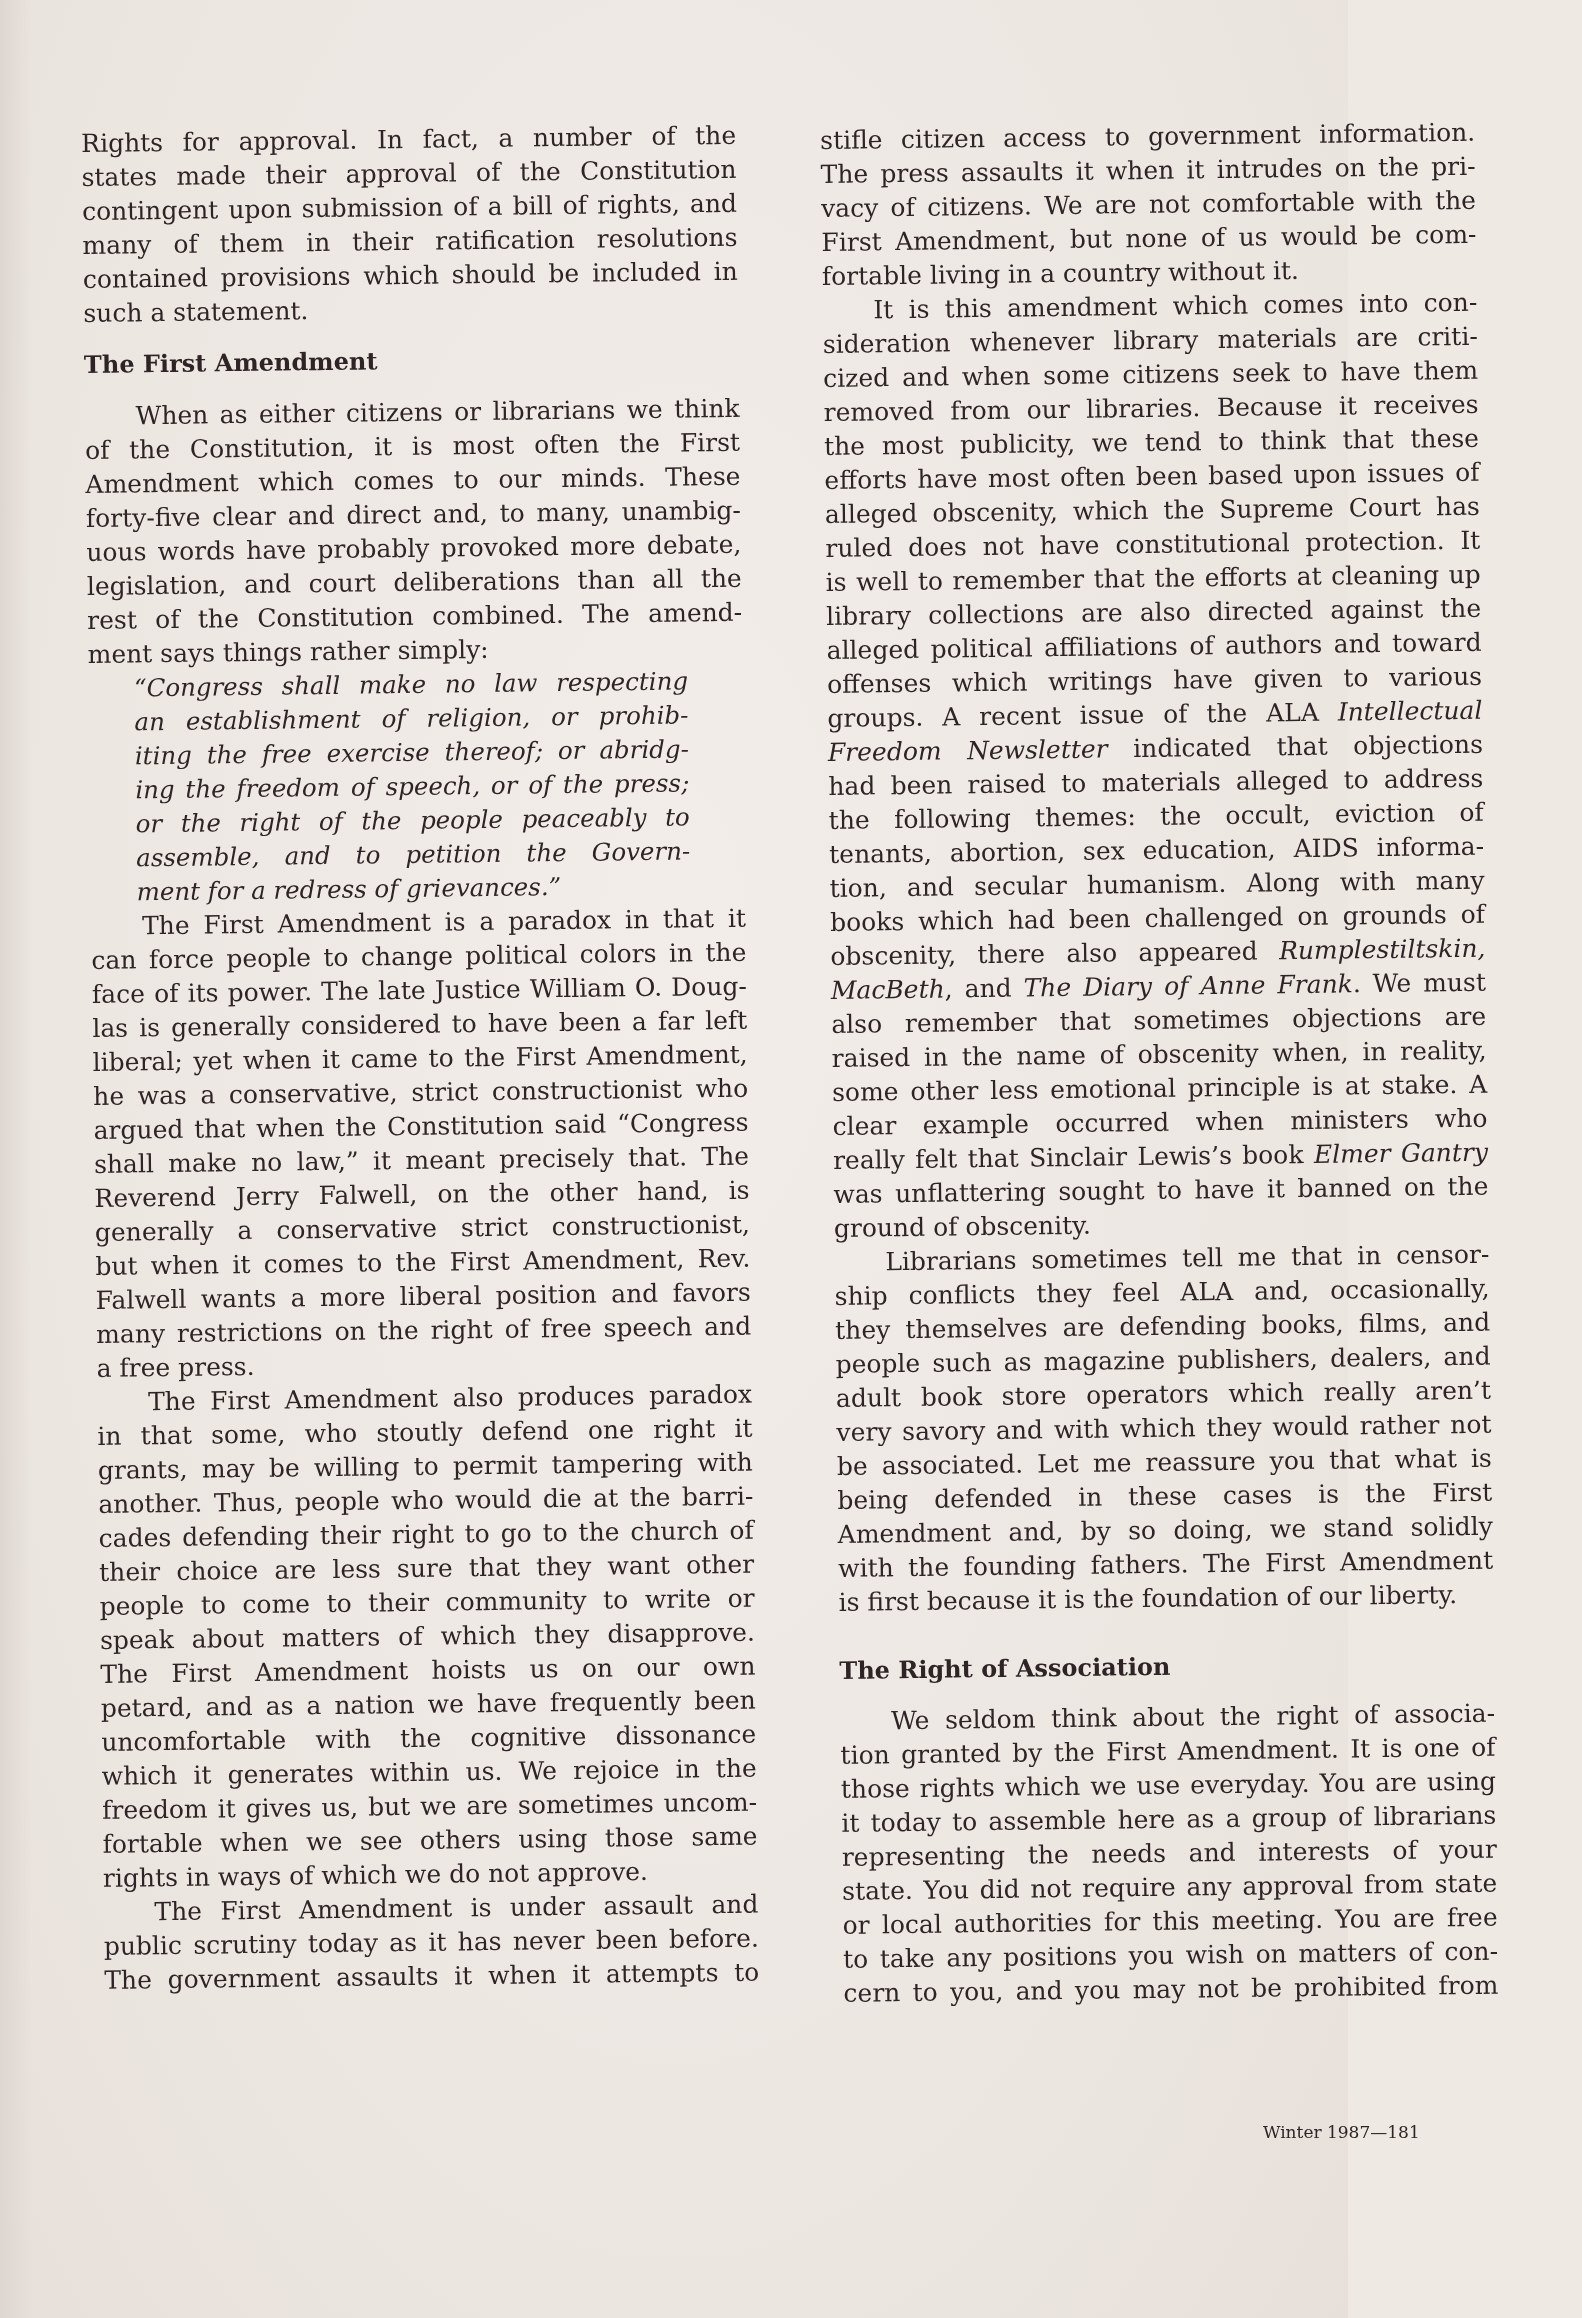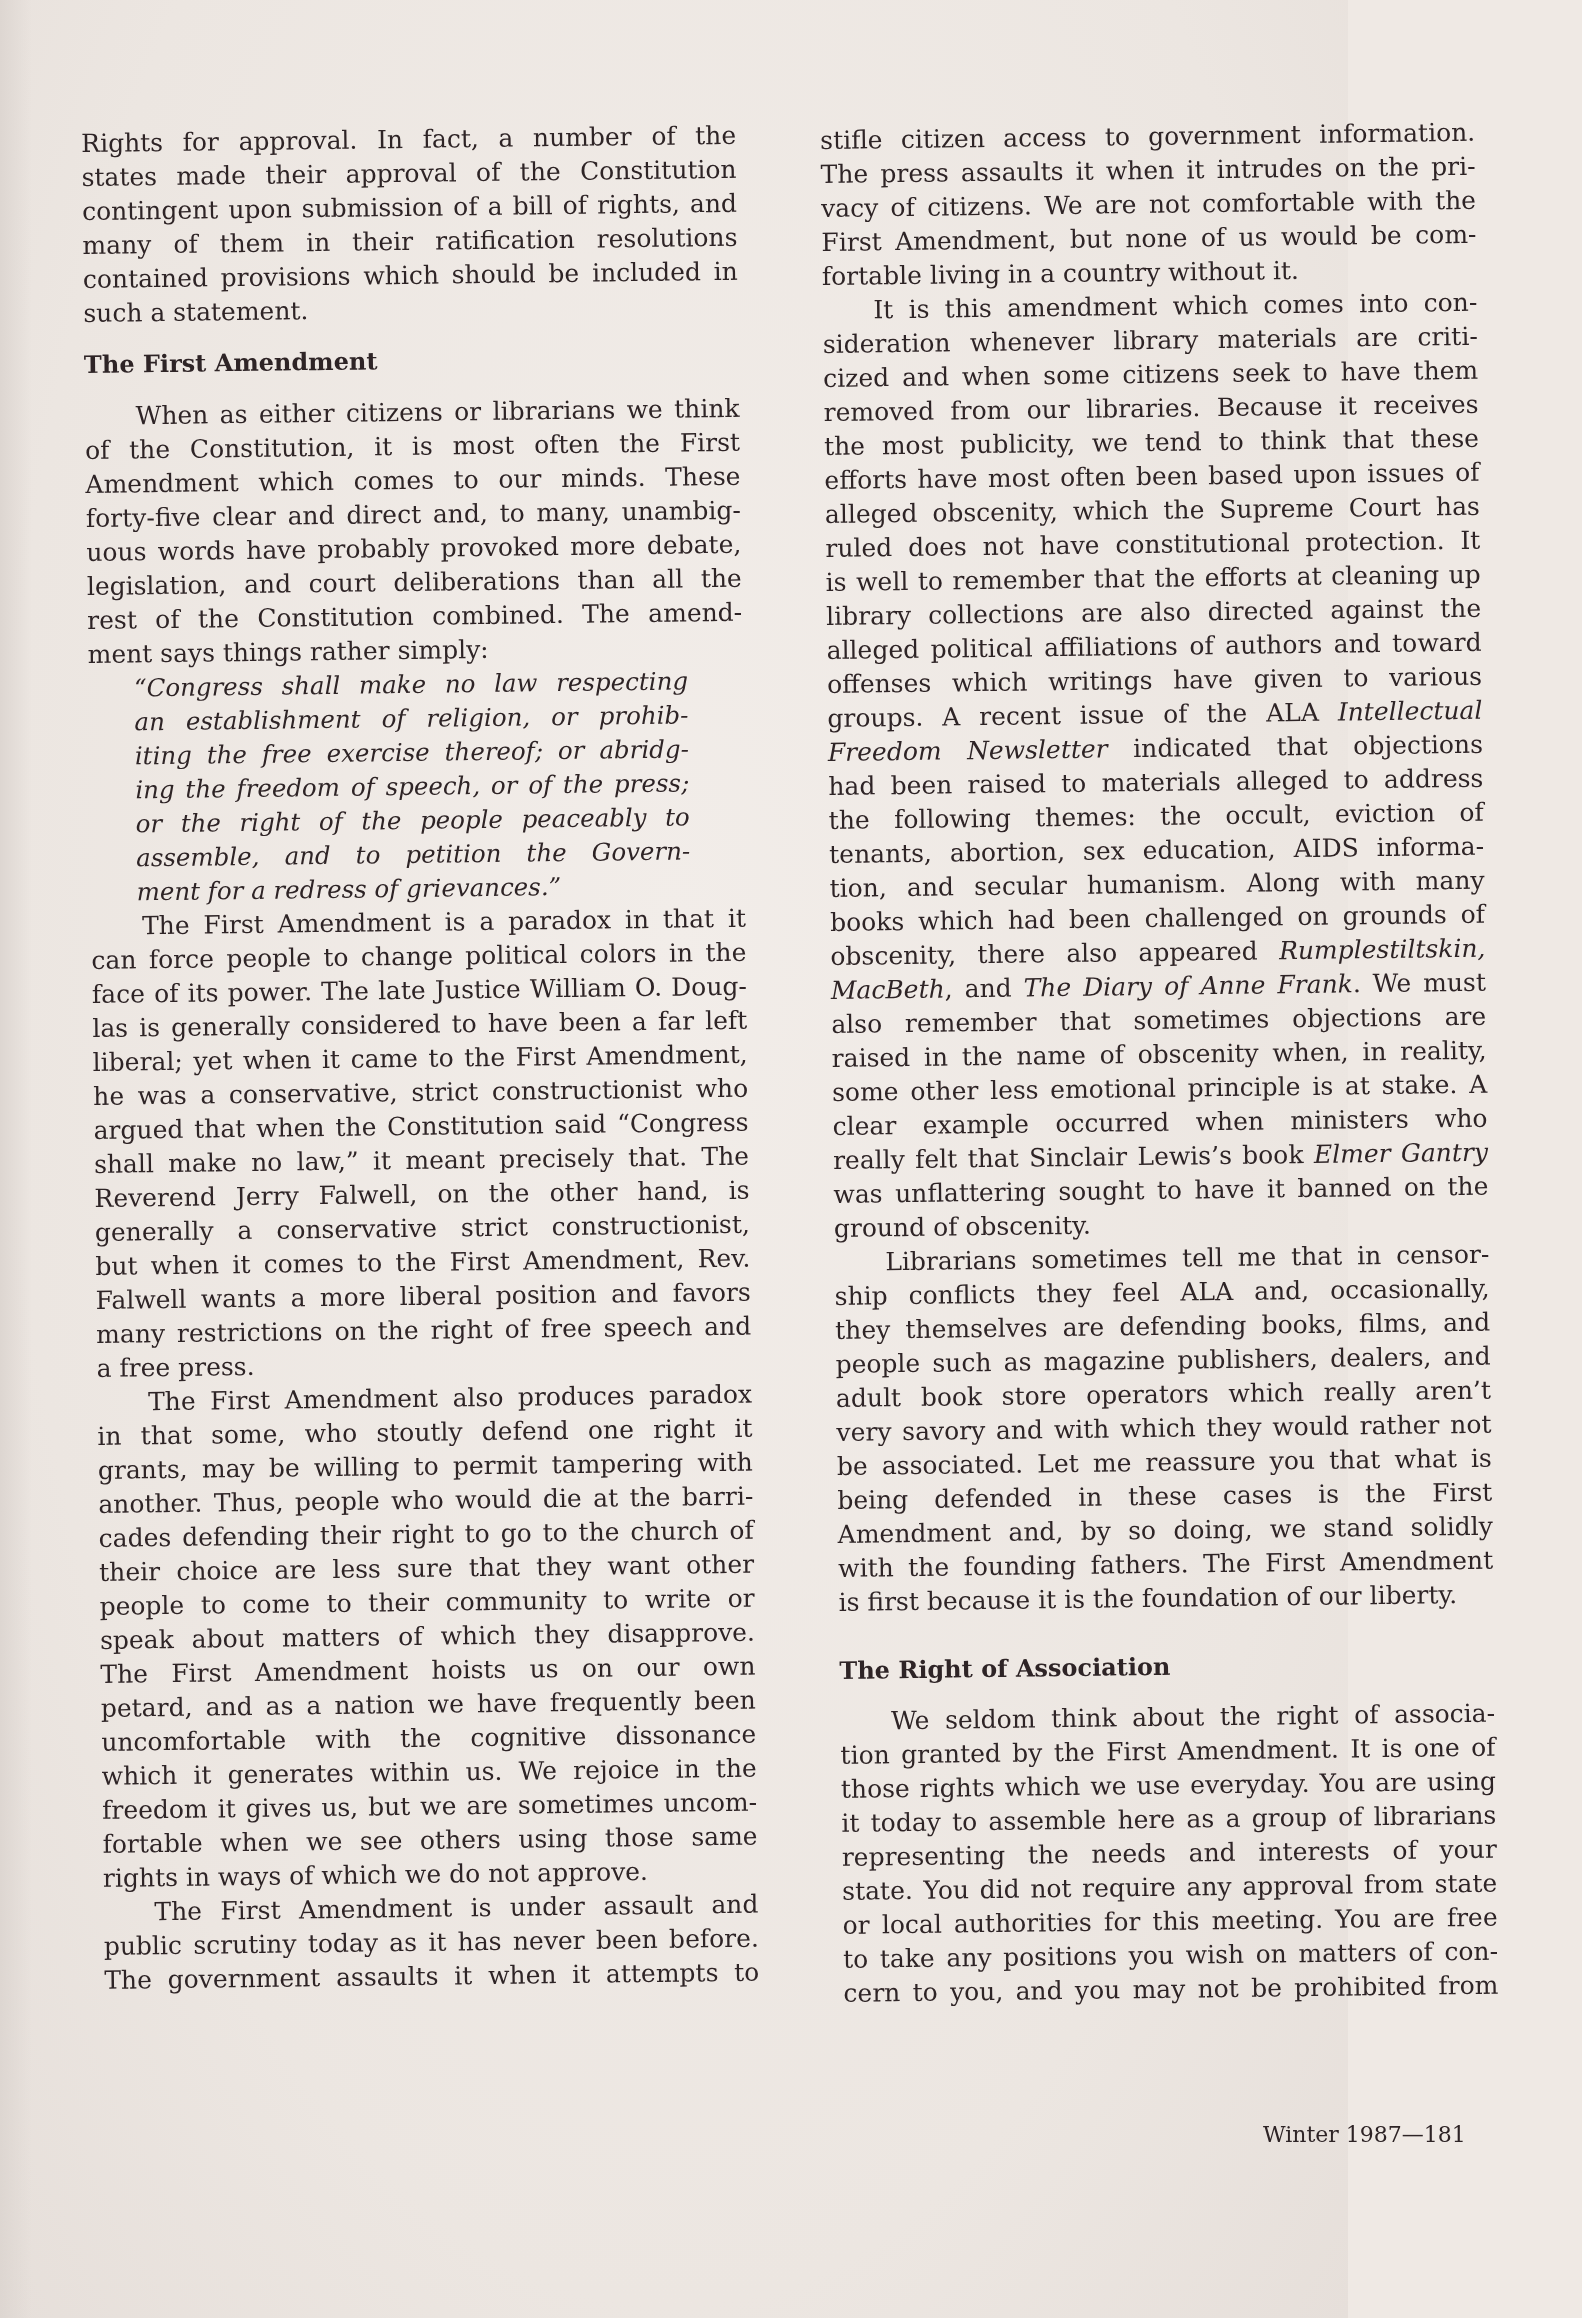--- a/index.html
+++ b/index.html
@@ -41,21 +41,21 @@
   .line.quote { padding-left: 46px; width: 554px; font-style: italic; font-size: 24.5px; }
   .line.quote.last { text-align-last: left; }
   .heading {
     display: block; font-weight: bold; font-size: 24px; height: 34px;
     margin-top: 17.4px; margin-bottom: 17.4px; white-space: nowrap;
   }
   .gap { display: block; height: 16.6px; }
   i { font-style: italic; }
   .folio {
     position: absolute; left: 1263px; top: 2122px;
-    font-size: 22px; white-space: nowrap;
+    font-size: 17px; white-space: nowrap;
   }
 </style>
 </head>
 <body>
 
 <div class="page">
   <div class="edge-shadow"></div>
 
   <div class="column col-left">
     <div>

